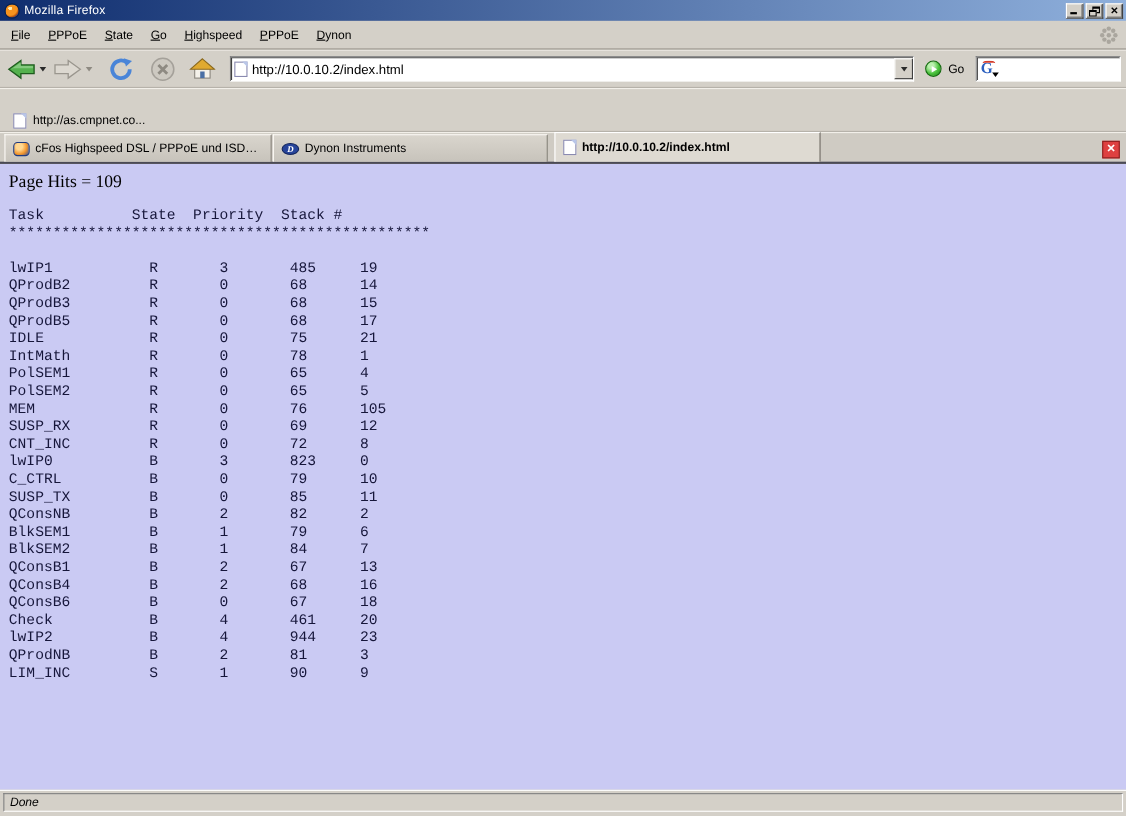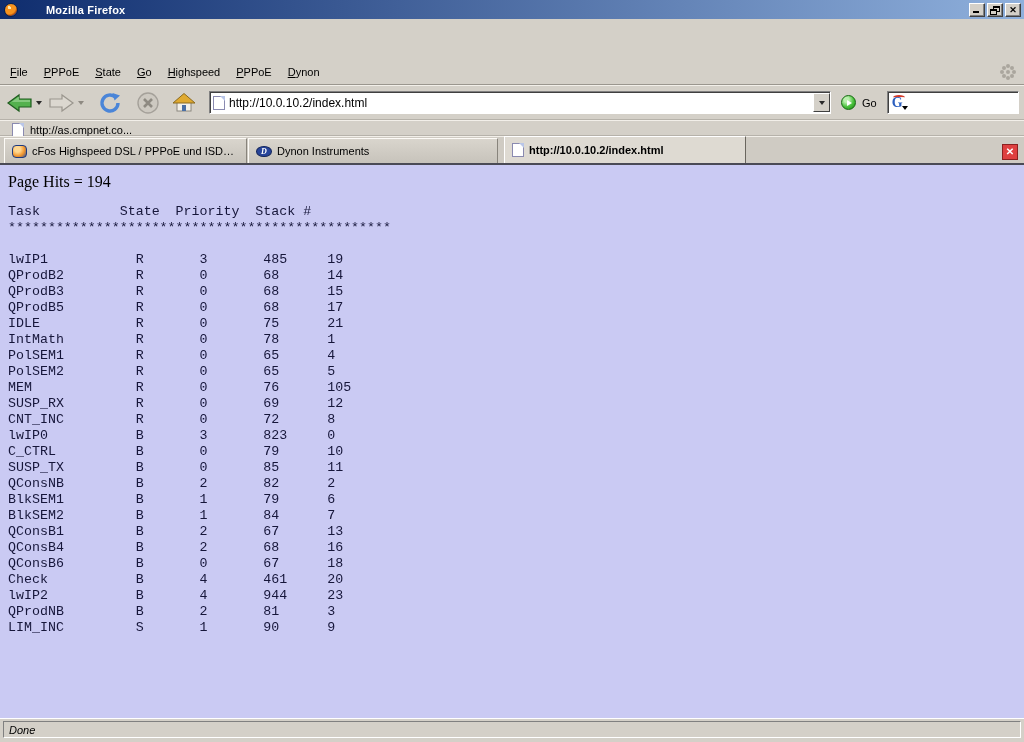--- a/index.html
+++ b/index.html
@@ -6,32 +6,32 @@
   html,body { width:1024px; height:742px; overflow:hidden; }
   body { font-family:"Liberation Sans", sans-serif; font-size:11px; background:#d4d0c8; }
   .window { width:1024px; height:742px; display:flex; flex-direction:column; }
 
   
   .titlebar { height:19px; background:linear-gradient(to right,#0f2d6e,#8fb0dc);
     display:flex; align-items:center; padding:0 3px; flex:0 0 auto; }
   .fx-icon { width:14px; height:14px; border-radius:50%; margin:0 4px 0 1px;
     background:radial-gradient(circle at 35% 30%, #ffe9b0 0 14%, #f7931e 15% 55%, #b14f10 70%, #2b4a9e 78%);
     border:1px solid #08204e; flex:0 0 auto; }
-  .win-title { color:#fff; font-weight:bold; font-size:11px; letter-spacing:0.2px; flex:1 1 auto;margin-left:24px; }
+  .win-title { color:#fff; font-weight:normal; font-size:11px; letter-spacing:0.2px; flex:1 1 auto; }
   .winbtn { width:16px; height:14px; background:#d4d0c8; border:1px solid;
     border-color:#fff #404040 #404040 #fff; box-shadow:inset -1px -1px 0 #808080;
     margin-left:2px; position:relative; flex:0 0 auto; cursor:default; }
   .winbtn .glyph-min { position:absolute; left:3px; bottom:3px; width:6px; height:2px; background:#000; }
   .winbtn .glyph-rest-a { position:absolute; left:5px; top:2px; width:7px; height:6px; border:1px solid #000; border-top-width:2px; background:#d4d0c8; }
   .winbtn .glyph-rest-b { position:absolute; left:2px; top:5px; width:7px; height:6px; border:1px solid #000; border-top-width:2px; background:#d4d0c8; }
   .winbtn .glyph-x { position:absolute; left:0; top:0; width:14px; height:12px; font-size:9px; font-weight:bold; text-align:center; line-height:12px; color:#000; }
 
   
   .menubar { height:26px; background:#d4d0c8; border-bottom:1px solid #9a968e;
-    display:flex; align-items:center; padding:0 2px; position:relative; flex:0 0 auto;margin-top:40px; }
+    display:flex; align-items:center; padding:0 2px; position:relative; flex:0 0 auto; }
   .menu-item { display:inline-block; padding:3px 8px; color:#000; cursor:default; }
   .menu-item::first-letter { text-decoration:underline; }
   .throbber { position:absolute; right:8px; top:5px; width:16px; height:16px; }
   .throbber i { position:absolute; left:6px; top:6px; width:4px; height:4px; border-radius:50%;
     background:#aaa69e;
     box-shadow:0 -6px 0 #aaa69e, 4px -4px 0 #aaa69e, 6px 0 0 #aaa69e, 4px 4px 0 #aaa69e,
                0 6px 0 #aaa69e, -4px 4px 0 #aaa69e, -6px 0 0 #aaa69e, -4px -4px 0 #aaa69e; }
 
   
   .navbar { height:35px; background:#d4d0c8; border-top:1px solid #f2efe9; border-bottom:1px solid #b6b2aa;
@@ -59,22 +59,22 @@
     margin-left:10px; width:132px; padding:0 2px 0 4px; }
   .g-logo { font-family:"Liberation Serif",serif; font-weight:bold; font-size:14px; color:#2b5fbf;
     line-height:14px; position:relative; padding-right:6px; }
   .g-logo::before { content:""; position:absolute; left:1px; top:-1px; width:12px; height:3px;
     border-top:2px solid #d43b2a; border-radius:50%; }
   .g-logo::after { content:""; position:absolute; right:1px; bottom:0; width:0; height:0;
     border-left:3px solid transparent; border-right:3px solid transparent; border-top:4px solid #000; }
   .search-input { border:none; outline:none; flex:1 1 auto; font-size:12px; background:transparent; height:18px; }
 
   
-  .bookbar { height:16px; background:#d4d0c8; border-top:1px solid #f2efe9; border-bottom:1px solid #b6b2aa;
-    display:flex; align-items:flex-start; padding:0 8px; flex:0 0 auto; }
+  .bookbar { height:40px; background:#d4d0c8; border-top:1px solid #f2efe9; border-bottom:1px solid #b6b2aa;
+    display:flex; align-items:flex-end; padding:0 8px; flex:0 0 auto; }
   .book-item { display:flex; align-items:center; gap:6px; padding:2px 4px; cursor:default; }
 
   
   .tabbar { height:29px; background:#cfcbc3; border-top:1px solid #f2efe9; border-bottom:2px solid #4a4a55;
     display:flex; align-items:flex-end; padding:0 4px; position:relative; flex:0 0 auto; }
   .tab { height:25px; display:flex; align-items:center; gap:5px; padding:0 7px;
     background:linear-gradient(#d9d5cd,#c7c3bb); border:1px solid;
     border-color:#fdfbf7 #88847c #88847c #fdfbf7; border-bottom:none; margin-right:1px; cursor:default;
     overflow:hidden; white-space:nowrap; }
   .tab.t1 { width:243px; }
@@ -210,21 +210,21 @@
       <span class="tab-label">Dynon Instruments</span>
     </span>
     <span class="tab active">
       <span class="doc-icon"></span>
       <span class="tab-label">http://10.0.10.2/index.html</span>
     </span>
     <span class="tab-close">✕</span>
   </div>
 
   <div class="content">
-    <div class="page-hits">Page Hits = 194</div>
+    <div class="page-hits">Page Hits = 109</div>
     <pre class="task-pre">Task          State  Priority  Stack #
 ************************************************
 
 lwIP1           R       3       485     19
 QProdB2         R       0       68      14
 QProdB3         R       0       68      15
 QProdB5         R       0       68      17
 IDLE            R       0       75      21
 IntMath         R       0       78      1
 PolSEM1         R       0       65      4

